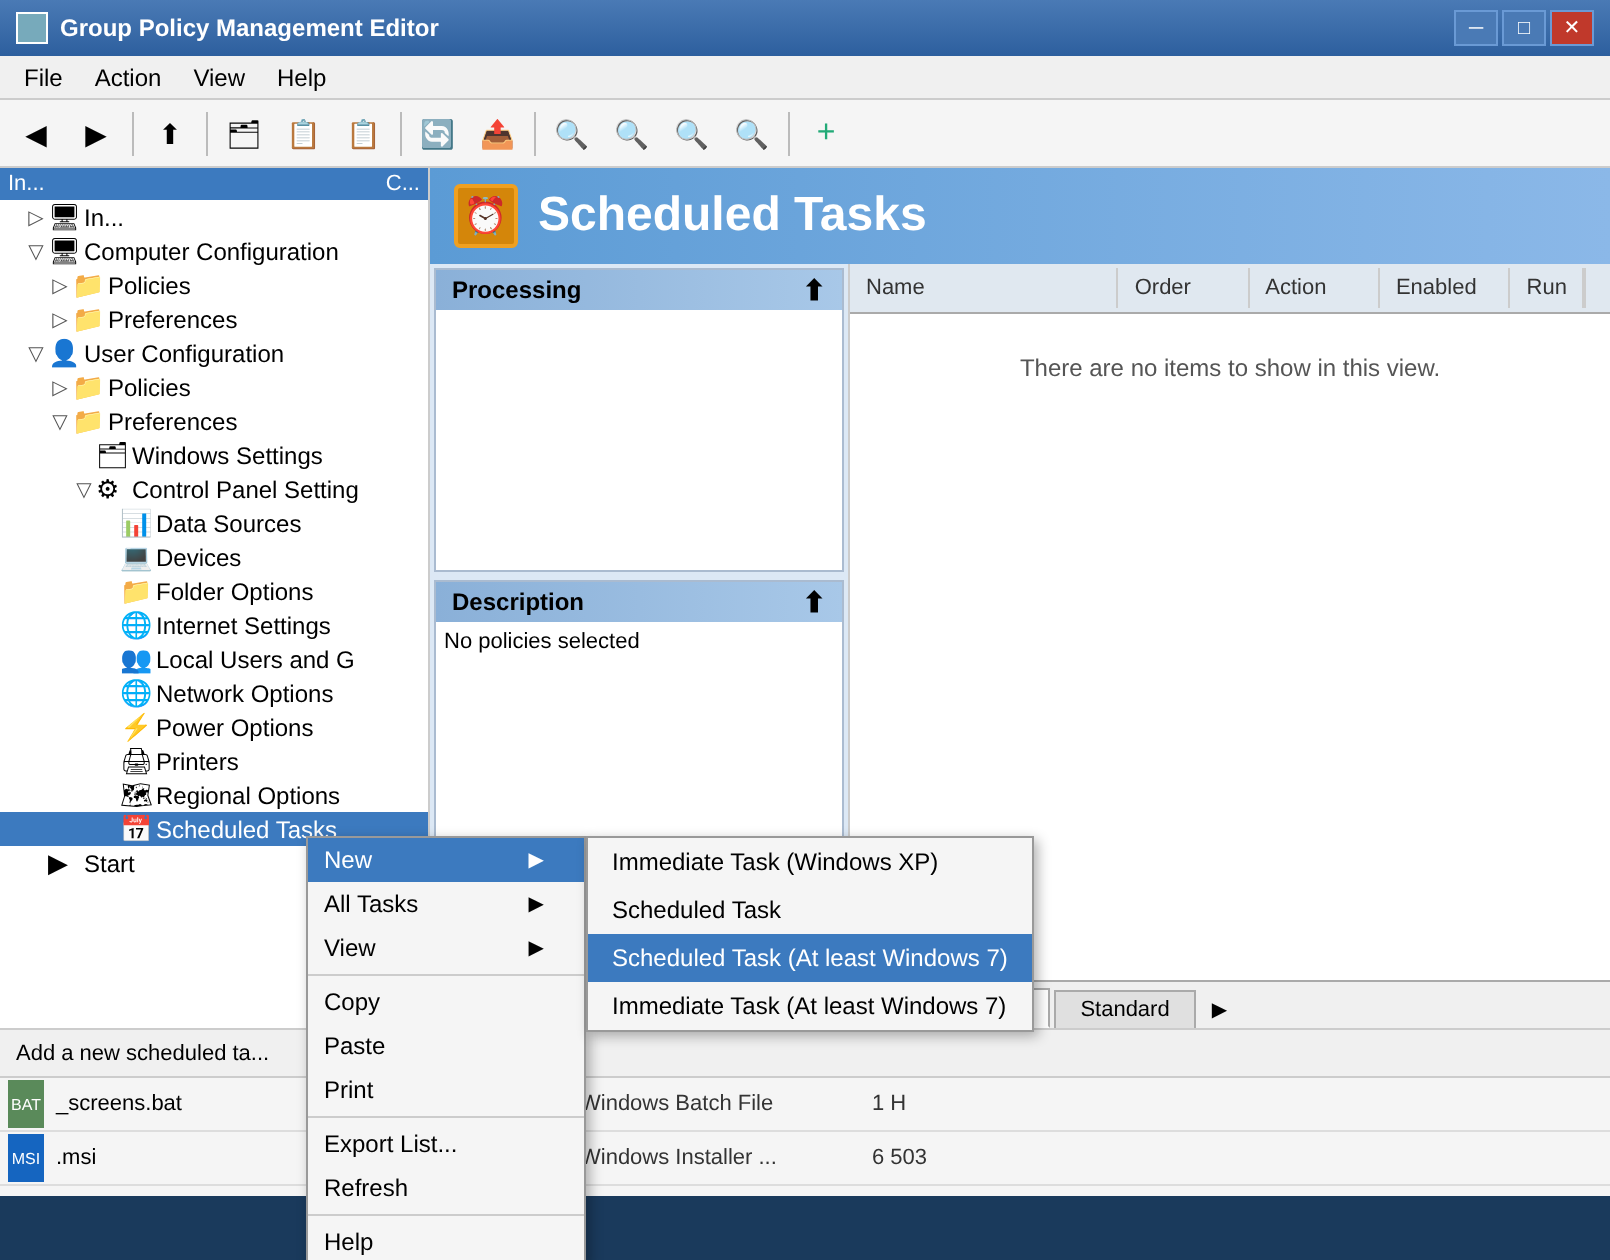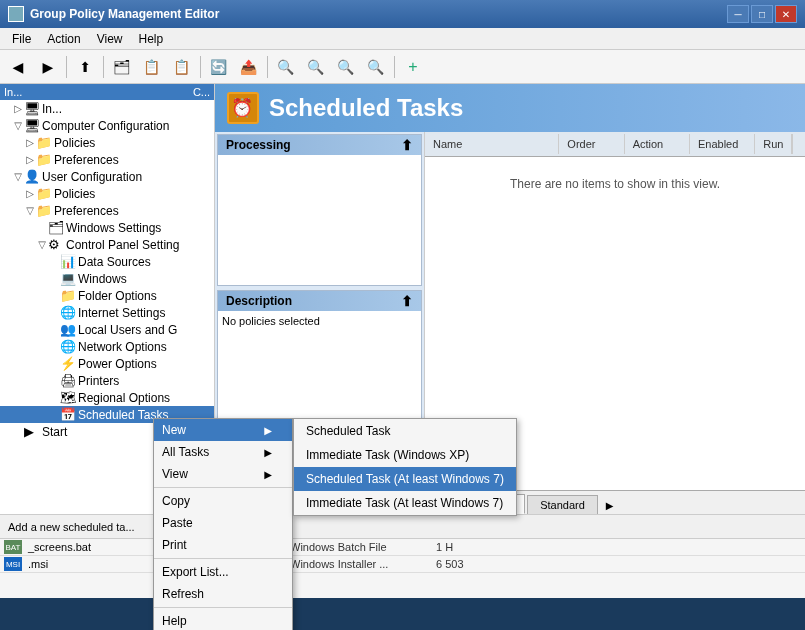--- a/index.html
+++ b/index.html
@@ -253,21 +253,21 @@
     .bottom-row {
       display: flex;
       align-items: center;
       padding: 1px 4px;
       border-bottom: 1px solid #ddd;
       font-size: 11px;
       gap: 6px;
     }
     .file-icon {
       width: 18px;
-      height: 14px;
+      height: 24px;
       background: #5a8a5a;
       color: white;
       font-size: 9px;
       display: flex;
       align-items: center;
       justify-content: center;
     }
     .file-name { width: 140px; color: #000; }
     .file-date { width: 110px; color: #333; }
     .file-type { width: 140px; color: #333; }
@@ -471,21 +471,21 @@
       <div class="tree-item">
         <span class="indent" style="width:48px"></span>
         <span class="expand-icon"> </span>
         <span class="folder-icon">📊</span>
         <span class="item-label">Data Sources</span>
       </div>
       <div class="tree-item">
         <span class="indent" style="width:48px"></span>
         <span class="expand-icon"> </span>
         <span class="folder-icon">💻</span>
-        <span class="item-label">Windows</span>
+        <span class="item-label">Devices</span>
       </div>
       <div class="tree-item">
         <span class="indent" style="width:48px"></span>
         <span class="expand-icon"> </span>
         <span class="folder-icon">📁</span>
         <span class="item-label">Folder Options</span>
       </div>
       <div class="tree-item">
         <span class="indent" style="width:48px"></span>
         <span class="expand-icon"> </span>
@@ -645,24 +645,24 @@
       <span>Refresh</span>
     </div>
     <div class="ctx-separator"></div>
     <div class="ctx-item">
       <span>Help</span>
     </div>
   </div>
 
   <div class="sub-context-menu" style="left:293px; top:418px;">
     <div class="sub-ctx-item">
+      <span>Immediate Task (Windows XP)</span>
+    </div>
+    <div class="sub-ctx-item">
       <span>Scheduled Task</span>
-    </div>
-    <div class="sub-ctx-item">
-      <span>Immediate Task (Windows XP)</span>
     </div>
     <div class="sub-ctx-item highlighted">
       <span>Scheduled Task (At least Windows 7)</span>
     </div>
     <div class="sub-ctx-item">
       <span>Immediate Task (At least Windows 7)</span>
     </div>
   </div>
 
 </div>

